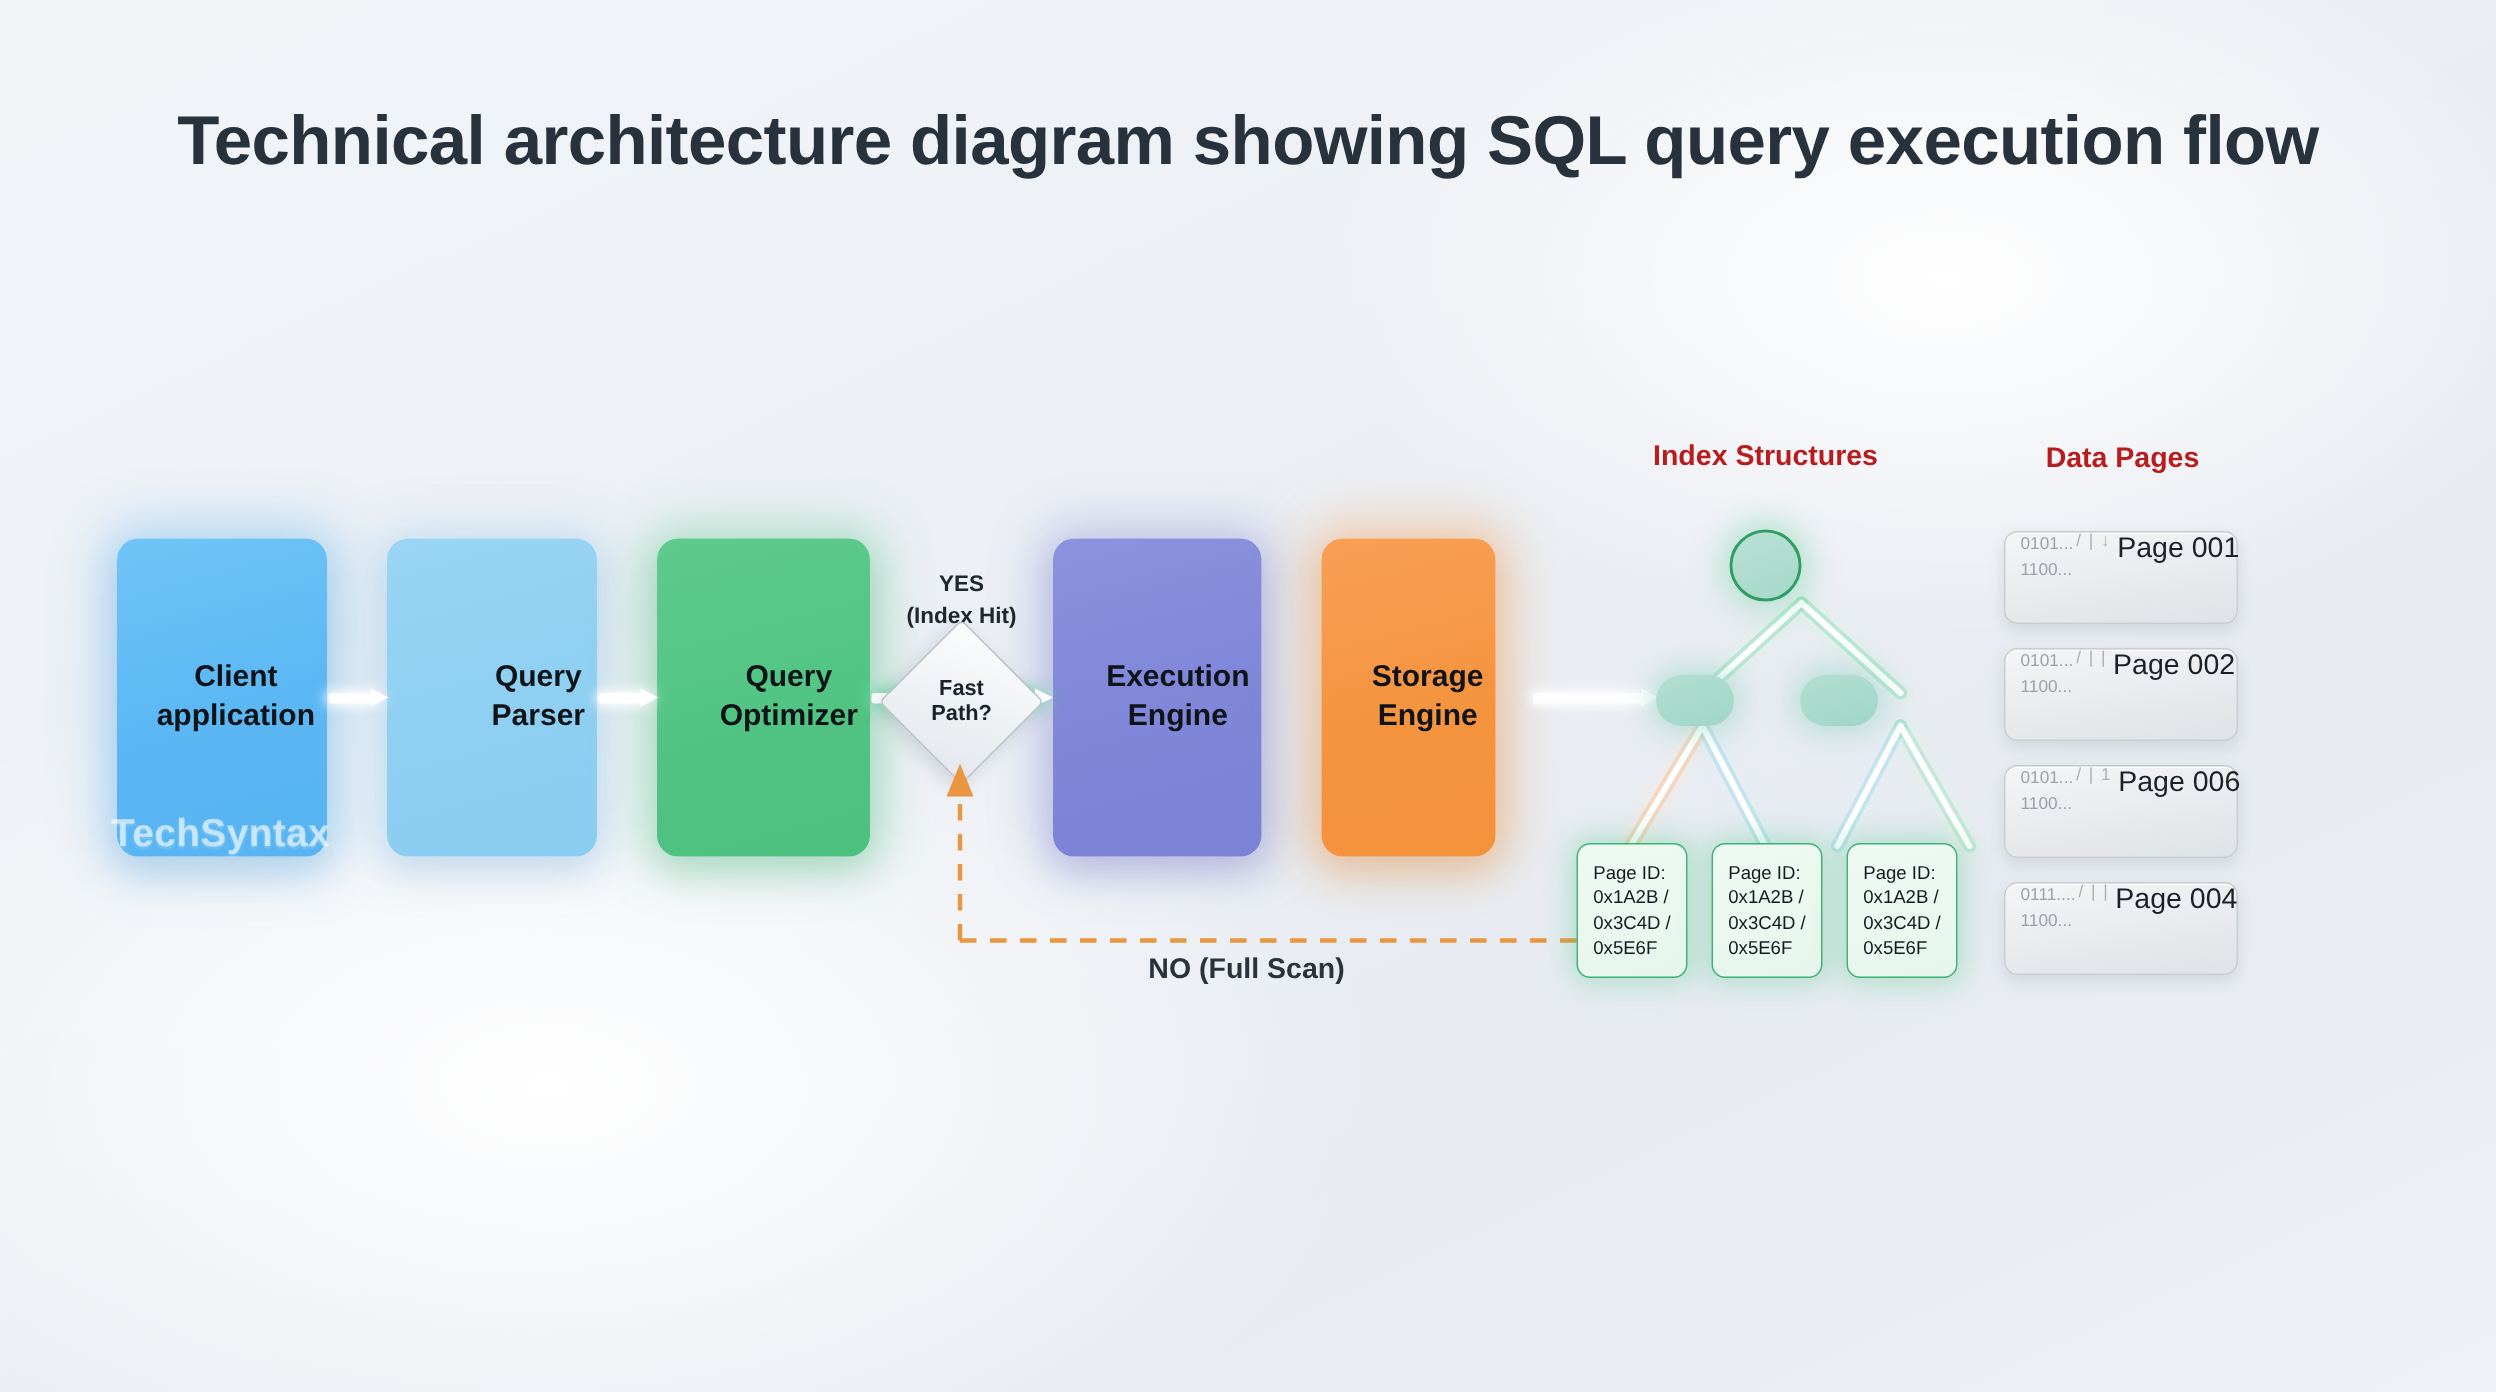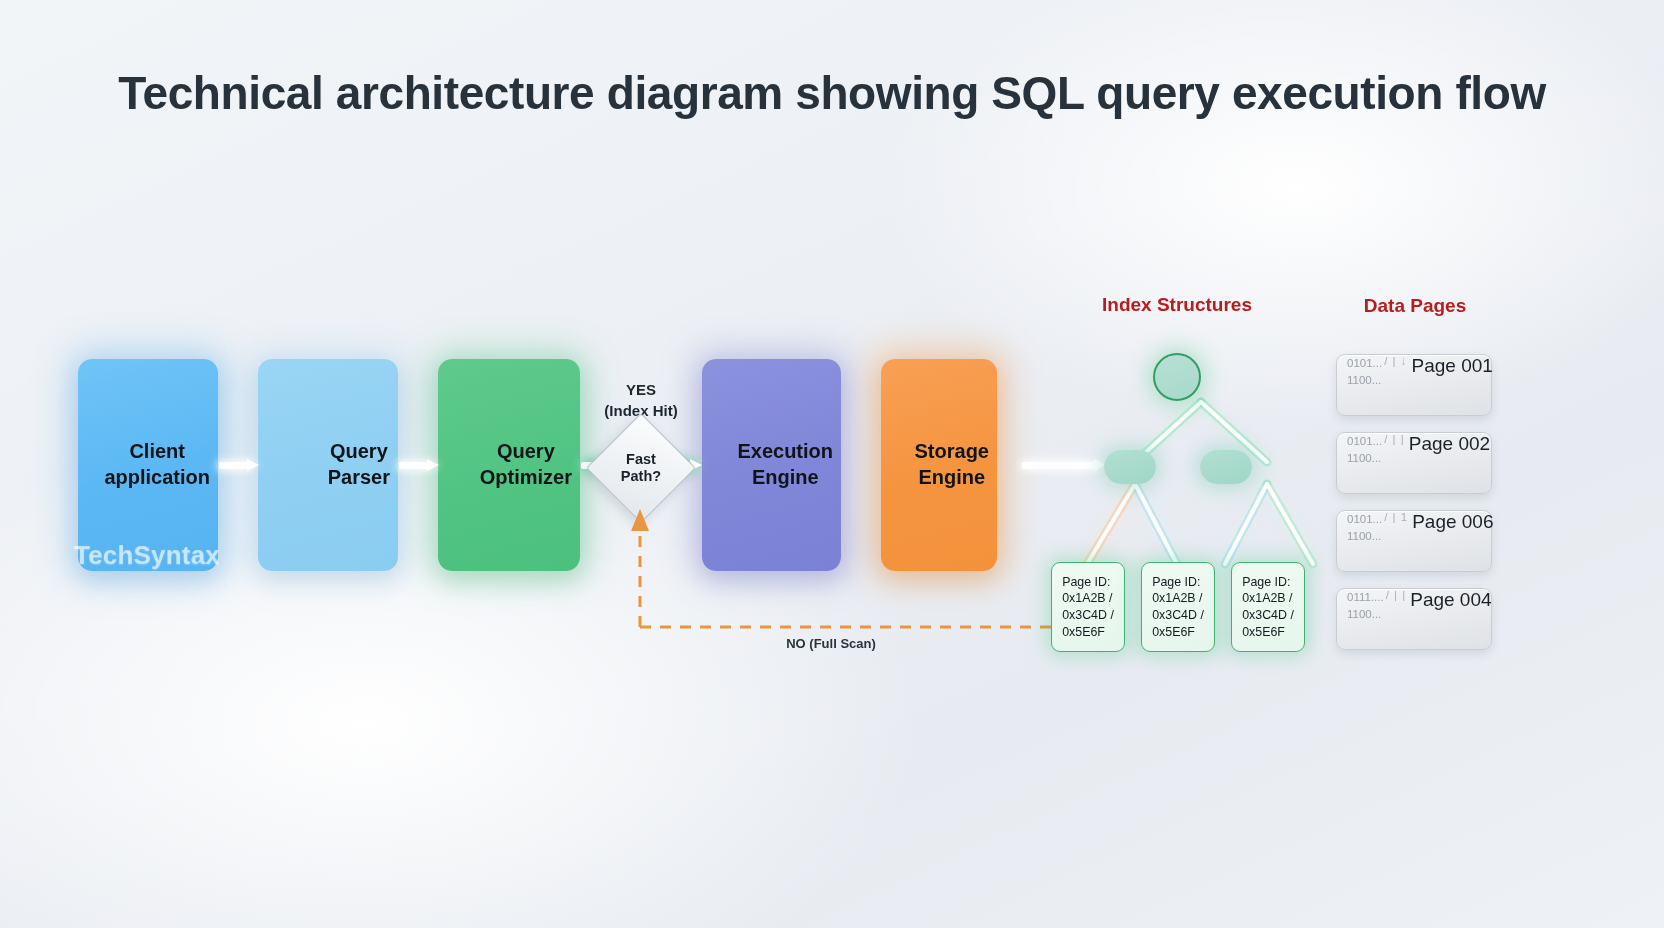--- a/index.html
+++ b/index.html
@@ -103,21 +103,21 @@
   .yes-label {
     position:absolute; left:562px; top:367px; width:158px;
     text-align:center; font-size:15px; font-weight:700; line-height:1.42;
     color:#1e262e; white-space:pre-line;
   }
 
   
   .dash-path { position:absolute; left:600px; top:495px; width:470px; height:130px; pointer-events:none; }
   .no-label {
     position:absolute; left:735px; top:624px; width:192px;
-    text-align:center; font-size:13px; font-weight:700; color:#2a333c;
+    text-align:center; font-size:19px; font-weight:700; color:#2a333c;
   }
 
   
   .section-title {
     position:absolute; text-align:center;
     font-size:19px; font-weight:700; color:#b91c1c;
   }
   .st-index { left:1070px; top:282px; width:214px; }
   .st-pages { left:1330px; top:283px; width:170px; }
 

